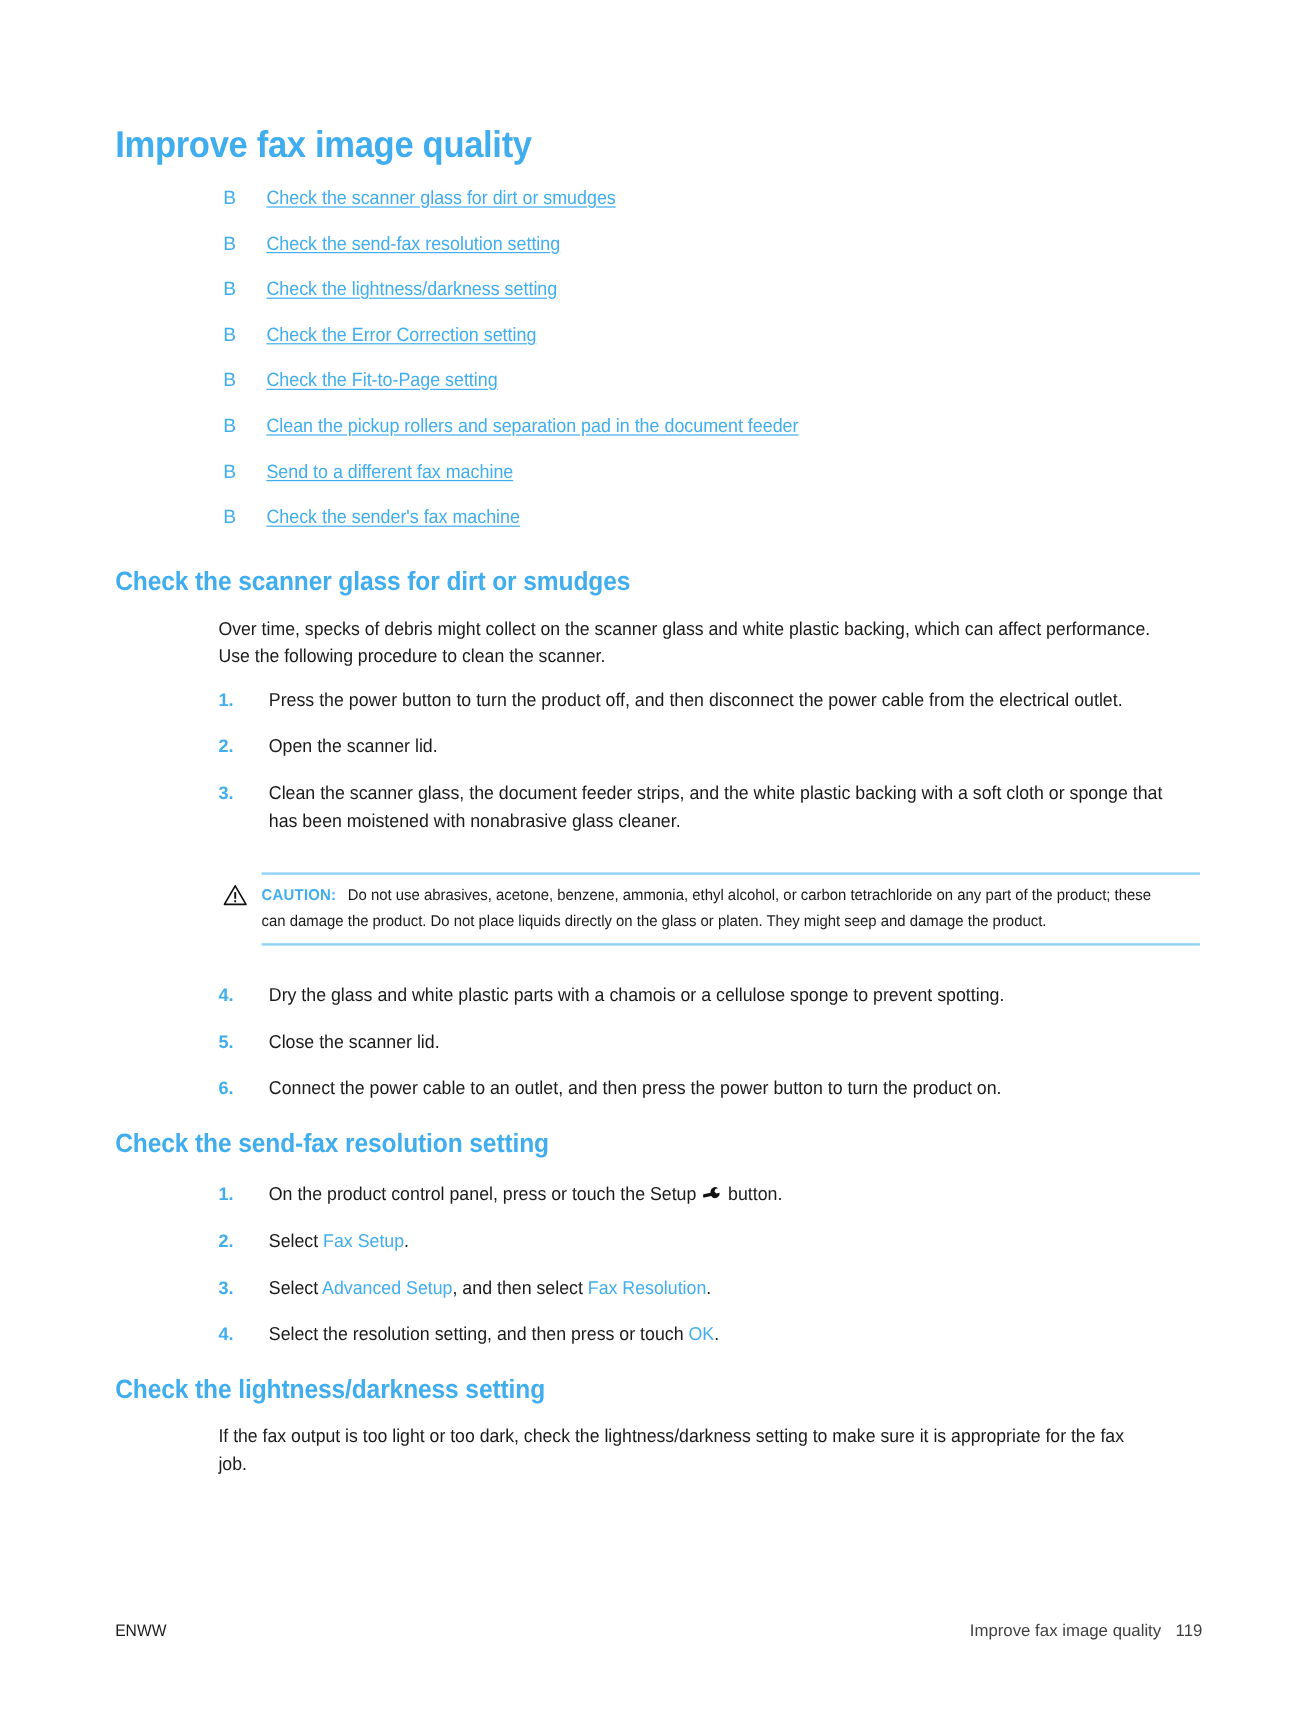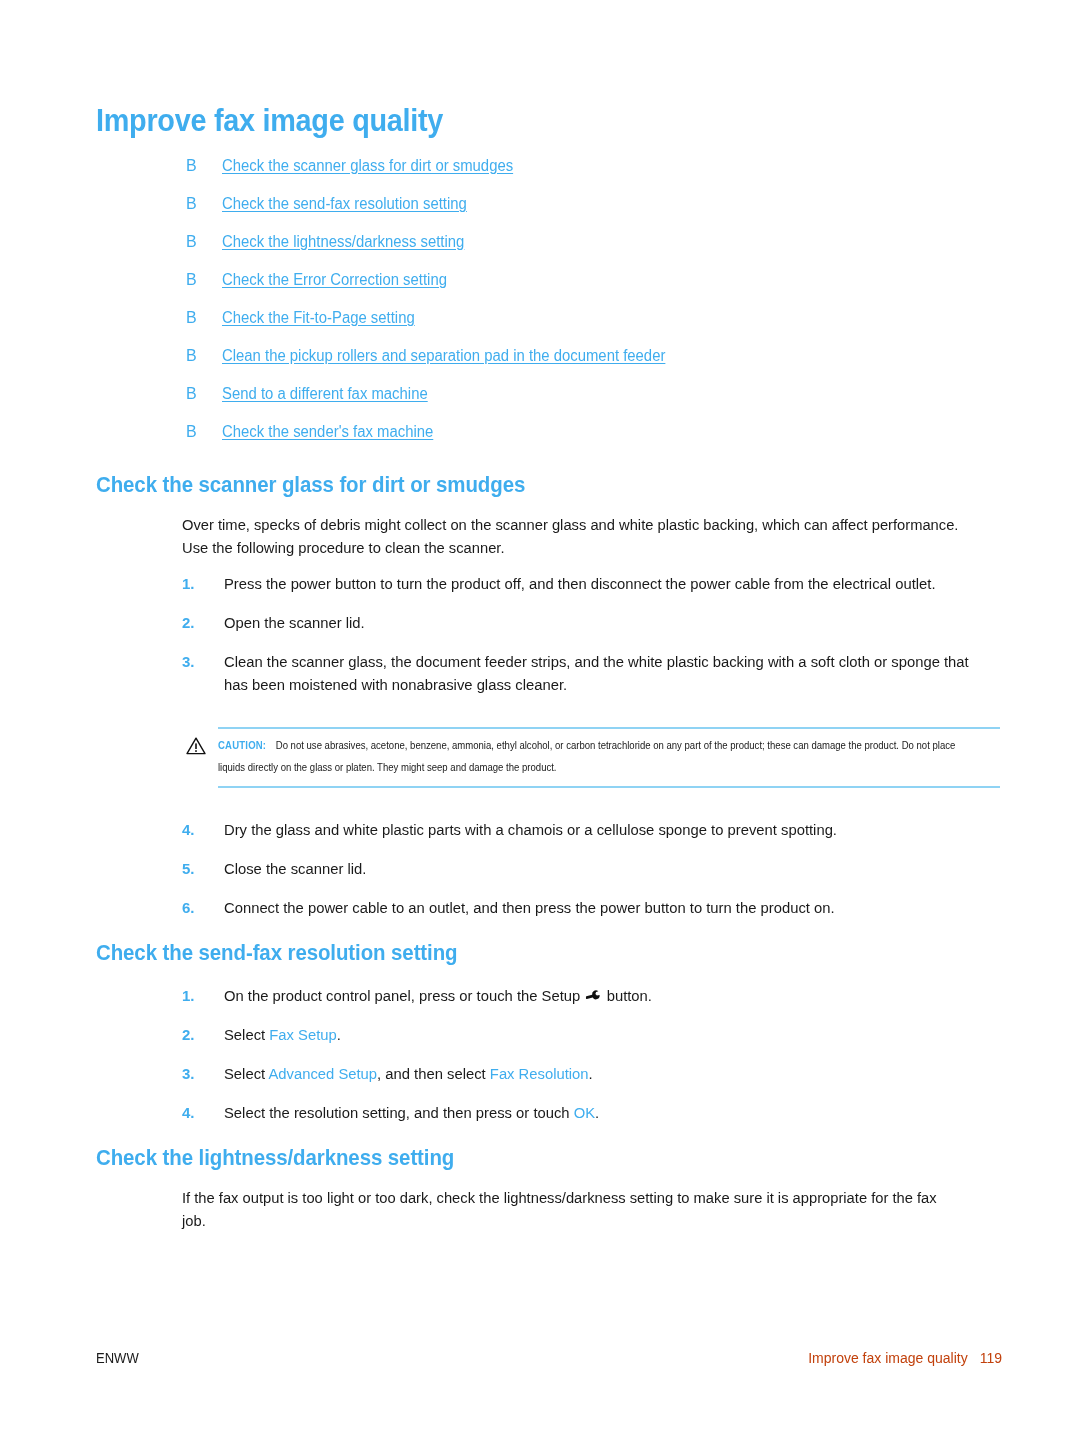--- a/index.html
+++ b/index.html
@@ -126,21 +126,21 @@
     width: 814px;
   }
   .caution-rule {
     height: 2px;
     background: #8FD3F4;
     margin-left: 32px;
   }
   .caution-body {
     position: relative;
     padding: 6px 0 7px 0;
-    font-size: 10px;
+    font-size: 13px;
     line-height: 22px;
     color: #1a1a1a;
   }
   .caution-icon {
     position: absolute;
     left: 0px;
     top: 8px;
     width: 20px;
     height: 18px;
   }
@@ -173,21 +173,21 @@
     font-size: 14px;
     color: #1a1a1a;
     transform: scaleX(0.93);
     transform-origin: left center;
   }
   .footer-right {
     position: absolute;
     right: 78px;
     top: 1350px;
     font-size: 14px;
-    color: #c2410c;
+    color: #404040;
     white-space: nowrap;
   }
   .footer-page { margin-left: 12px; }
 </style>
 </head>
 <body>
 
 <div class="page">
 
   <div class="page-title">Improve fax image quality</div>

